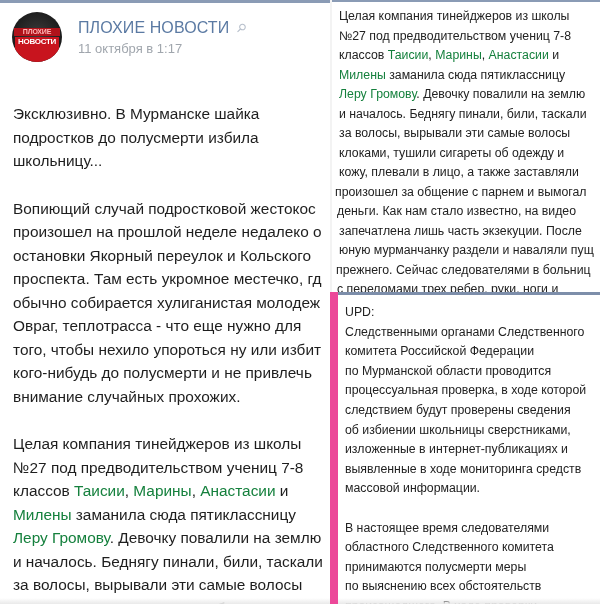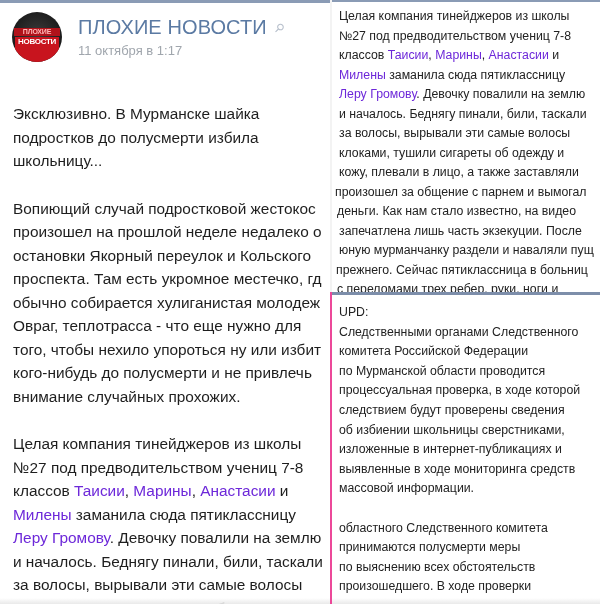--- a/index.html
+++ b/index.html
@@ -11,33 +11,33 @@
 
   
   #left-panel { left: 0; top: 0; width: 338px; height: 604px; }
   #left-panel .top-bar { width: 338px; }
   .post-header { position: absolute; left: 12px; top: 12px; height: 50px; display: flex; align-items: center; }
   .avatar { width: 50px; height: 50px; border-radius: 50%; background: radial-gradient(circle at 50% 45%, #3a3a3a 0%, #1a1a1a 70%, #0f0f0f 100%); position: relative; overflow: hidden; flex: none; }
   .avatar .av-top { position: absolute; left: 2px; right: 2px; top: 16px; height: 8px; background: #b0121a; color: #ffb7b7; font: bold 7px "Liberation Sans", sans-serif; text-align: center; line-height: 8px; letter-spacing: -0.2px; }
   .avatar .av-bot { position: absolute; left: 3px; right: 3px; top: 25px; height: 28px; background: #c8141e; color: #fff; font: bold 8px "Liberation Sans", sans-serif; text-align: center; line-height: 10px; letter-spacing: -0.3px; }
   .author-block { margin-left: 16px; }
   .author-row { display: flex; align-items: center; }
-  .author-name { font-size: 20px; color: #5b7aa3; font-weight: normal; letter-spacing: 0.1px; }
+  .author-name { font-size: 16px; color: #5b7aa3; font-weight: normal; letter-spacing: 0.1px; }
   .pin-icon { margin-left: 8px; color: #b8c0cc; font-size: 12px; transform: rotate(45deg); display: inline-block; }
   .post-date { font-size: 13px; color: #a0a6ad; margin-top: 4px; }
 
   .post-body { position: absolute; left: 13px; top: 78px; width: 340px; font-size: 15.4px; line-height: 23.5px; color: #1e1e1e; white-space: nowrap; }
   .post-body .para { margin-bottom: 23.5px; margin-top: 24px; }
   .post-body .line { display: block; }
-  .link { color: #6d28d9; }
+  .link { color: #15803d; }
 
   
   #right-top { left: 330px; top: 0; width: 270px; height: 292px; border-left: 2px solid #f3f3f3; }
   #right-top .top-bar { width: 270px; height: 2px; }
-  #right-bottom { left: 330px; top: 292px; width: 270px; height: 312px; border-left: 2px solid #ec4899; }
+  #right-bottom { left: 330px; top: 292px; width: 270px; height: 312px; border-left: 8px solid #ec4899; }
   #right-bottom .top-bar { width: 270px; height: 3px; background: #7d8eaa; }
 
   .rt-body { position: absolute; left: 7px; top: 7px; font-size: 12.3px; line-height: 19.5px; color: #222; white-space: nowrap; }
   .rb-body { position: absolute; left: 7px; top: 11px; font-size: 12.3px; line-height: 19.6px; color: #222; white-space: nowrap; }
   .rb-body .para { margin-bottom: 19.6px; }
   .line { display: block; }
   .bottom-fade { position: absolute; left: 0; right: 0; bottom: 0; height: 6px; background: linear-gradient(to bottom, rgba(255,255,255,0), #e9e9e9); }
 </style>
 </head>
 <body>
@@ -99,21 +99,21 @@
     <span class="line"><span class="link">Милены</span><span> заманила сюда пятиклассницу</span></span>
     <span class="line"><span class="link">Леру Громову</span><span>. Девочку повалили на землю</span></span>
     <span class="line">и началось. Беднягу пинали, били, таскали</span>
     <span class="line">за волосы, вырывали эти самые волосы</span>
     <span class="line">клоками, тушили сигареты об одежду и</span>
     <span class="line">кожу, плевали в лицо, а также заставляли</span>
     <span class="line" style="margin-left:-4px">произошел за общение с парнем и вымогал</span>
     <span class="line" style="margin-left:-2px">деньги. Как нам стало известно, на видео</span>
     <span class="line">запечатлена лишь часть экзекуции. После</span>
     <span class="line">юную мурманчанку раздели и наваляли пущ</span>
-    <span class="line" style="margin-left:-3px">прежнего. Сейчас пятиклассница в больниц</span>
+    <span class="line" style="margin-left:-3px">прежнего. Сейчас следователями в больниц</span>
     <span class="line" style="margin-left:-2px">с переломами трех ребер, руки, ноги и</span>
 
   </div>
 </div>
 
 <div class="panel" id="right-bottom">
   <div class="top-bar"></div>
   <div class="rb-body">
     <span class="line">UPD:</span>
     <div class="para">
@@ -121,20 +121,21 @@
       <span class="line">комитета Российской Федерации</span>
       <span class="line">по Мурманской области проводится</span>
       <span class="line">процессуальная проверка, в ходе которой</span>
       <span class="line">следствием будут проверены сведения</span>
       <span class="line">об избиении школьницы сверстниками,</span>
       <span class="line">изложенные в интернет-публикациях и</span>
       <span class="line">выявленные в ходе мониторинга средств</span>
       <span class="line">массовой информации.</span>
     </div>
     <div>
+      <span class="line">В настоящее время следователями</span>
       <span class="line">областного Следственного комитета</span>
       <span class="line">принимаются полусмерти меры</span>
       <span class="line">по выяснению всех обстоятельств</span>
       <span class="line">произошедшего. В ходе проверки</span>
 
     </div>
   </div>
   <div class="bottom-fade"></div>
 </div>
 

